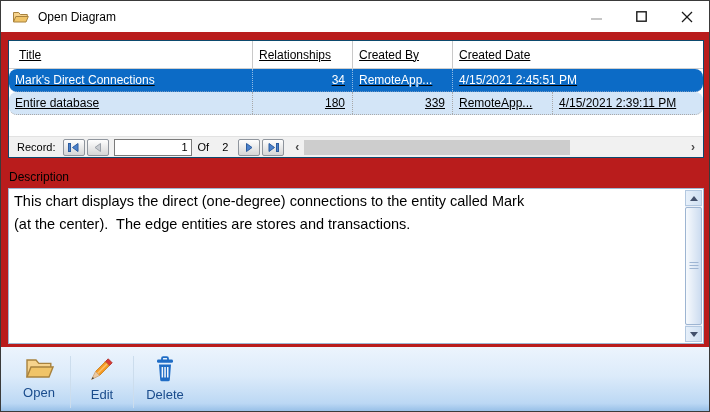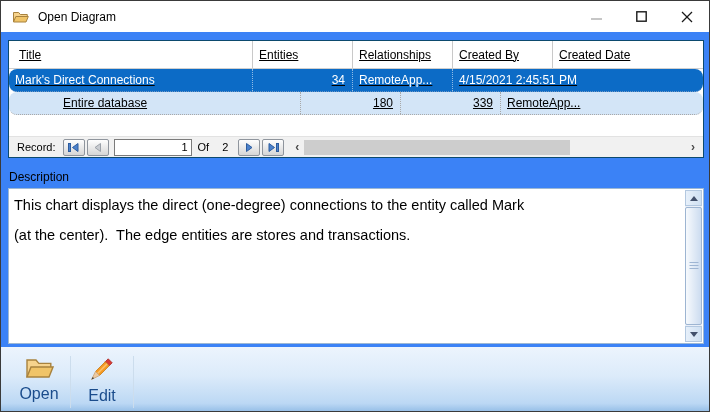--- a/index.html
+++ b/index.html
@@ -1,18 +1,18 @@
 <!DOCTYPE html>
 <html><head>
 <meta charset="utf-8">
 <style>
   html,body{margin:0;padding:0;}
   .window{
     position:relative; width:708px; height:410px;
-    border:1px solid #3a3a3a; background:#3b82f6;
+    border:1px solid #3a3a3a; background:#b91c1c;
     font-family:"Liberation Sans", sans-serif; overflow:hidden;
   }
   
   .titlebar{position:absolute;top:0;left:0;right:0;height:31px;background:#ffffff;display:flex;align-items:center;}
   .titlebar-icon{margin-left:11px;width:17px;height:14px;flex:none;}
   .titlebar-title{margin-left:9px;font-size:12px;color:#000;}
   .controls{margin-left:auto;display:flex;height:100%;}
   .ctrl{width:45px;height:100%;display:flex;align-items:center;justify-content:center;}
   
   .grid-panel{position:absolute;left:7px;top:39px;width:694px;height:116px;background:#fff;border:1px solid #0c4a6e;text-decoration:underline;}
@@ -21,51 +21,51 @@
   .hcell:last-child{border-right:none;}
   .c-title{width:244px;} .c-ent{width:100px;} .c-rel{width:100px;} .c-by{width:100px;} .c-date{flex:1;min-width:0;}
   .pl10{padding-left:10px;}
   .grid-row{display:flex;height:22px;font-size:12px;align-items:stretch;border-radius:8px;}
   .cell{display:flex;align-items:center;padding:0 6px;box-sizing:border-box;border-right:1px dotted #a8a8a8;white-space:nowrap;overflow:hidden;}
   .cell:last-child{border-right:none;}
   .num{justify-content:flex-end;padding-right:7px;}
   .row-selected{background:#0c6bc6;color:#fff;border-bottom:1px dotted #6f97c4;}
   .row-selected .cell{border-right:1px dotted rgba(255,255,255,0.55);}
   .row-selected .cell:last-child{border-right:none;}
-  .row-alt{background:#d3e5f7;color:#000;border-bottom:1px dotted #a8a8a8;padding-left:48px;}
+  .row-alt{background:#d3e5f7;color:#000;border-bottom:1px dotted #a8a8a8;}
   
   .navigator{position:absolute;left:0;right:0;bottom:0;height:21px;background:#f1f1f1;display:flex;align-items:center;font-size:11px;color:#000;border-top:1px solid #e2e2e2;box-sizing:border-box;}
   .nav-label{margin-left:8px;}
   .nav-btn{width:22px;height:17px;margin-left:2px;background:linear-gradient(#fefefe,#d6d6d6);border:1px solid #8f959d;border-radius:2px;display:flex;align-items:center;justify-content:center;box-sizing:border-box;flex:none;}
   .nav-btn.first{margin-left:7px;}
   .nav-btn.next{margin-left:10px;}
   .nav-input{width:78px;height:17px;margin-left:5px;border:1px solid #7b7b7b;font-size:11px;text-align:right;padding:0 3px;box-sizing:border-box;font-family:inherit;background:#fff;}
   .nav-of{margin-left:6px;} .nav-total{margin-left:13px;}
   .hscroll{flex:1;height:17px;margin-left:6px;display:flex;align-items:center;position:relative;}
   .harrow{width:14px;flex:none;display:flex;justify-content:center;align-items:center;color:#4a4a4a;font-size:12px;font-weight:bold;line-height:1;}
   .harrow-right{position:absolute;right:3px;top:0;bottom:0;}
   .hthumb{width:266px;height:15px;background:#cdcdcd;flex:none;}
   
   .desc-label{position:absolute;left:8px;top:169px;font-size:12px;color:#000;}
   .desc-box{position:absolute;left:7px;top:187px;width:694px;height:154px;background:#fff;border:1px solid #9db8d4;}
-  .desc-text{position:absolute;left:0;top:0;right:20px;bottom:0;padding:1px 5px;font-size:14.5px;line-height:30px;color:#000;white-space:pre-wrap;overflow:hidden;}
+  .desc-text{position:absolute;left:0;top:0;right:20px;bottom:0;padding:1px 5px;font-size:14.5px;line-height:23px;color:#000;white-space:pre-wrap;overflow:hidden;}
   .vscroll{position:absolute;top:1px;right:1px;bottom:1px;width:17px;background:#e9eff8;display:flex;flex-direction:column;}
   .vbtn{height:16px;flex:none;background:linear-gradient(90deg,#e7f0fa,#cfe0f2);border:1px solid #b3c8e0;box-sizing:border-box;display:flex;align-items:center;justify-content:center;}
   .tri-up{width:0;height:0;border-left:4px solid transparent;border-right:4px solid transparent;border-bottom:5px solid #42506b;}
   .tri-down{width:0;height:0;border-left:4px solid transparent;border-right:4px solid transparent;border-top:5px solid #42506b;}
   .vthumb{flex:1;margin:1px 0;background:linear-gradient(90deg,#f7fafd,#ccdcf0);border:1px solid #9db5d2;border-radius:2px;position:relative;box-sizing:border-box;}
   .vthumb::after{content:"";position:absolute;left:50%;top:50%;width:9px;height:8px;transform:translate(-50%,-50%);
     background:repeating-linear-gradient(#9fb6d4 0 1px, transparent 1px 3px);}
   
   .toolbar{position:absolute;left:0;right:0;top:346px;bottom:0;
     background:linear-gradient(#ecf4fd 0%, #dcebfa 45%, #bcd8f4 88%, #98c0e8 100%);
     display:flex;align-items:flex-start;padding-top:9px;box-sizing:border-box;}
   .tbtn{width:56px;display:flex;flex-direction:column;align-items:center;gap:5px;cursor:default;}
   .tbtn-open{margin-left:10px;}
-  .tbtn-label{font-size:16px;color:#1a4c8c;}
+  .tbtn-label{font-size:13px;color:#1a4c8c;}
   .tsep{width:1px;height:52px;background:#ccdded;margin:0 3px;flex:none;}
 </style>
 </head>
 <body>
 
 <div class="window">
 
   <div class="titlebar">
     <svg class="titlebar-icon" viewBox="0 0 17 14">
       <path d="M1.5,12 V2.5 h5.2 l1.6,2 h7 v2.5" fill="#f6d38d" stroke="#a8823e" stroke-width="1"></path>
@@ -88,38 +88,38 @@
           <line x1="1" y1="1" x2="11" y2="11" stroke="#1a1a1a" stroke-width="1.2"></line>
           <line x1="11" y1="1" x2="1" y2="11" stroke="#1a1a1a" stroke-width="1.2"></line>
         </svg>
       </div>
     </div>
   </div>
 
   <div class="grid-panel">
     <div class="grid-header">
       <div class="hcell c-title pl10">Title</div>
-      <div class="hcell c-ent">Entities</div>
       <div class="hcell c-rel">Relationships</div>
       <div class="hcell c-by">Created By</div>
       <div class="hcell c-date">Created Date</div>
     </div>
 
     <div class="grid-row row-selected">
       <div class="cell c-title pl10">Mark's Direct Connections</div>
       <div class="cell c-rel num">34</div>
       <div class="cell c-by">RemoteApp...</div>
       <div class="cell c-date">4/15/2021 2:45:51 PM</div>
     </div>
 
     <div class="grid-row row-alt">
       <div class="cell c-title pl10">Entire database</div>
       <div class="cell c-ent num">180</div>
       <div class="cell c-rel num">339</div>
       <div class="cell c-by">RemoteApp...</div>
+      <div class="cell c-date">4/15/2021 2:39:11 PM</div>
     </div>
 
     <div class="navigator">
       <span class="nav-label">Record:</span>
       <div class="nav-btn first">
         <svg width="11" height="9">
           <rect x="0.5" y="0.5" width="2" height="8" fill="#4d82cc" stroke="#2d5c9e"></rect>
           <polygon points="10,0.5 4.5,4.5 10,8.5" fill="#4d82cc" stroke="#2d5c9e"></polygon>
         </svg>
       </div>
@@ -178,15 +178,26 @@
       <svg width="26" height="26" viewBox="0 0 26 26">
         <polygon points="16.2,5.8 19.2,2.8 23.2,6.8 20.2,9.8" fill="#d83a34" stroke="#a82a26" stroke-width="0.8"></polygon>
         <polygon points="6.5,15.5 16.2,5.8 20.2,9.8 10.5,19.5" fill="#f59a23" stroke="#c67a14" stroke-width="0.8"></polygon>
         <line x1="8.5" y1="17.5" x2="18.2" y2="7.8" stroke="#fbc26a" stroke-width="1.6"></line>
         <polygon points="6.5,15.5 10.5,19.5 2.5,23.5" fill="#ecc9a0" stroke="#c9a275" stroke-width="0.8"></polygon>
         <polygon points="2.5,23.5 5.1,22.2 3.8,20.9" fill="#3a3a3a"></polygon>
       </svg>
       <span class="tbtn-label">Edit</span>
     </div>
     <div class="tsep"></div>
+    <div class="tbtn">
+      <svg width="24" height="26" viewBox="0 0 24 26">
+        <rect x="9" y="1.2" width="6" height="4" rx="1.2" fill="none" stroke="#1f6cc5" stroke-width="1.8"></rect>
+        <rect x="4" y="3.6" width="16" height="3.2" rx="1.4" fill="#1f6cc5"></rect>
+        <path d="M6,8.5 h12 l-1.2,15.2 a1.6,1.6 0 0 1 -1.6,1.5 h-6.4 a1.6,1.6 0 0 1 -1.6,-1.5 z" fill="#1f6cc5"></path>
+        <rect x="8.6" y="11" width="1.5" height="10.5" fill="#ffffff" opacity="0.95"></rect>
+        <rect x="11.3" y="11" width="1.5" height="10.5" fill="#ffffff" opacity="0.95"></rect>
+        <rect x="14" y="11" width="1.5" height="10.5" fill="#ffffff" opacity="0.95"></rect>
+      </svg>
+      <span class="tbtn-label">Delete</span>
+    </div>
   </div>
 
 </div>
 
 </body></html>

